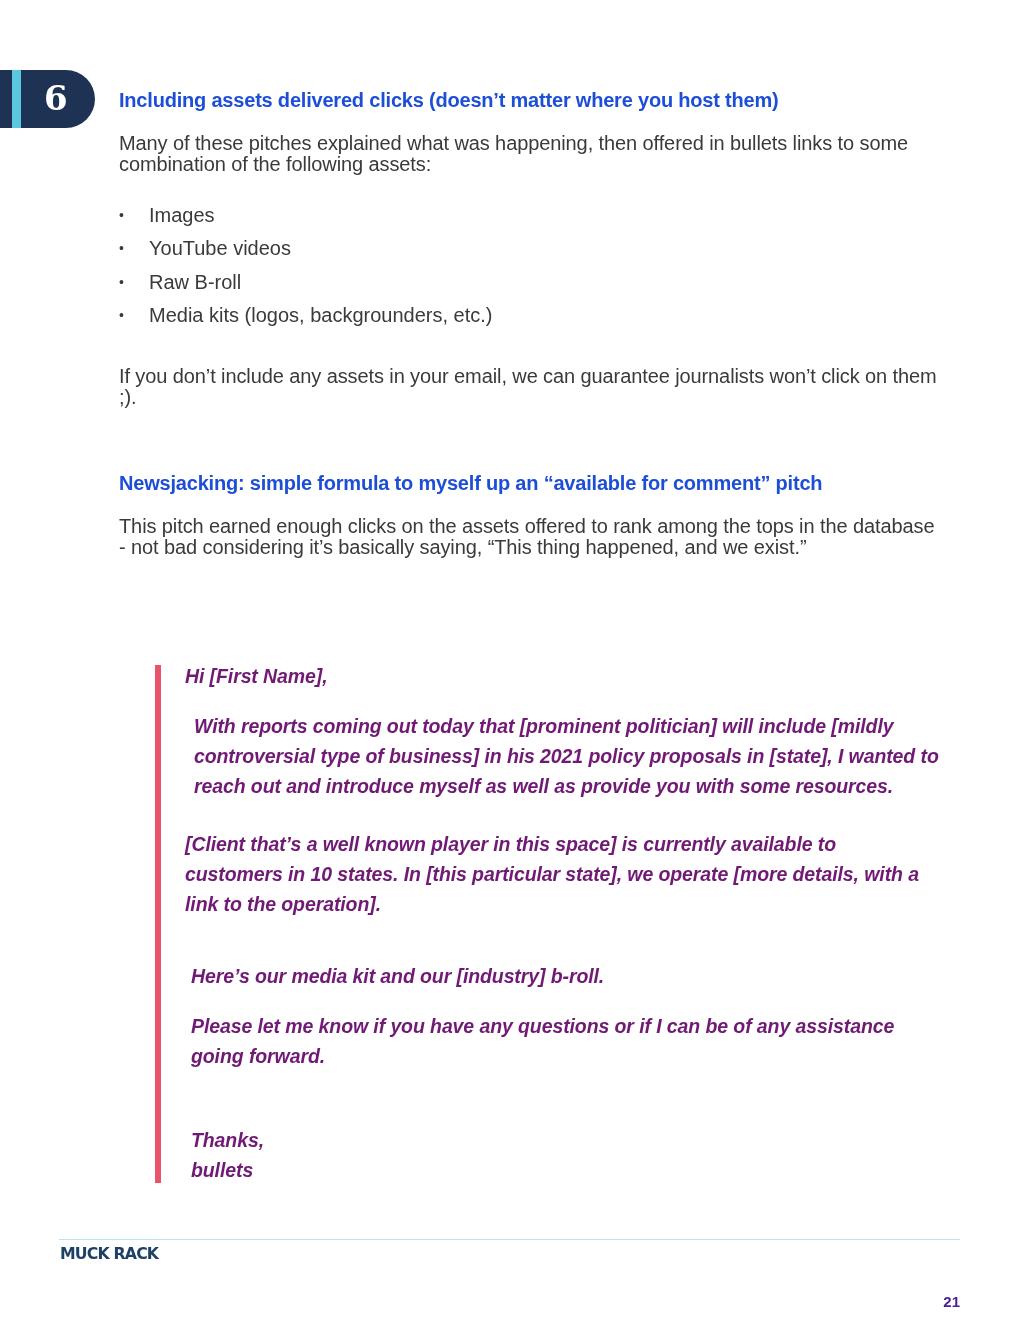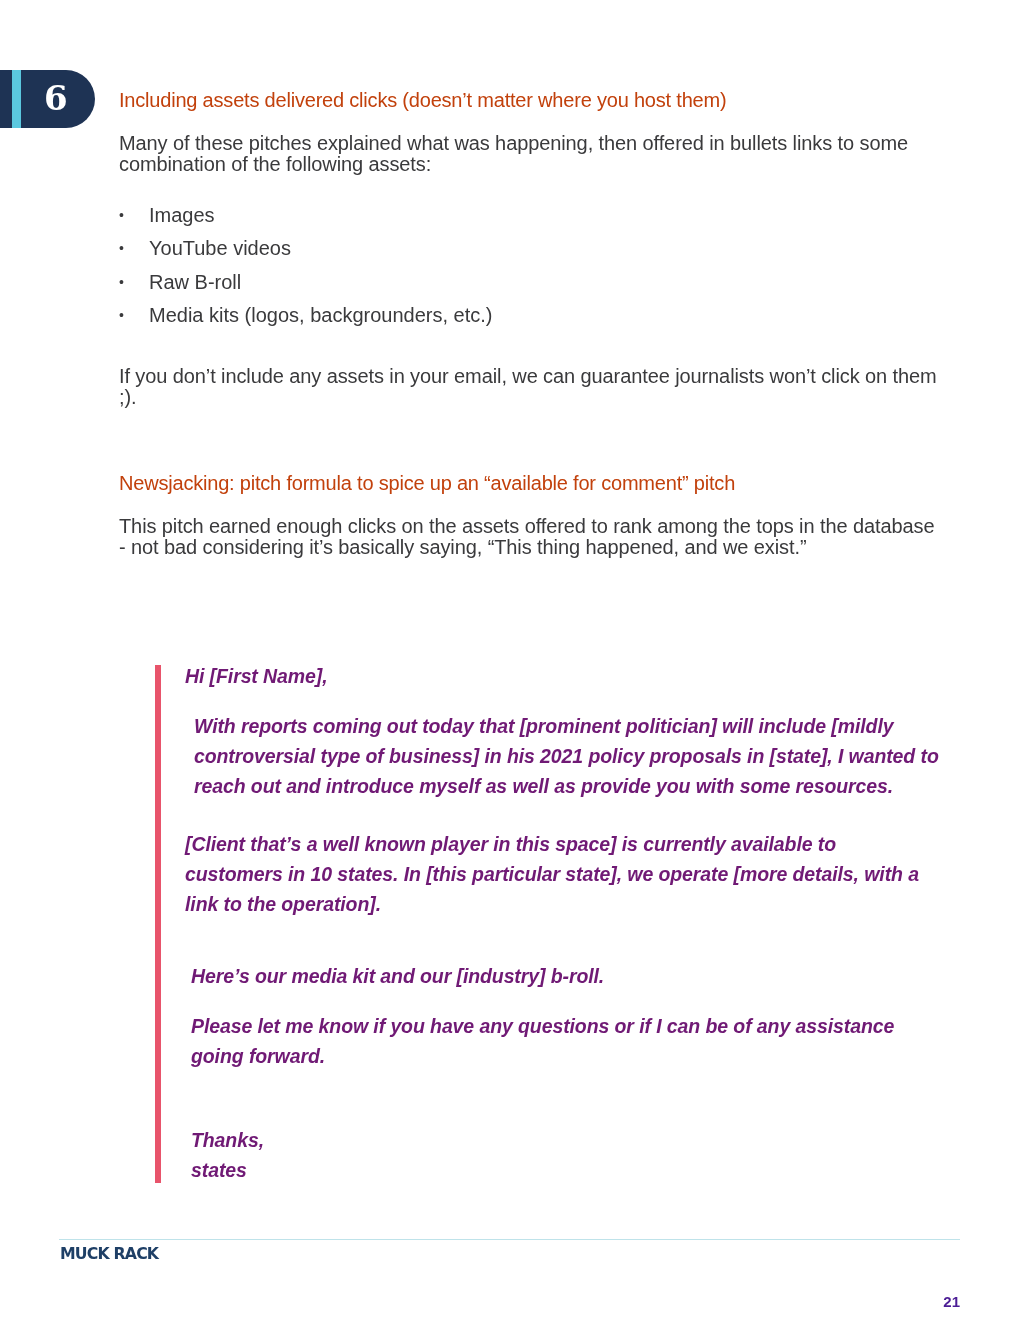--- a/index.html
+++ b/index.html
@@ -40,24 +40,24 @@
       font-family: "DejaVu Serif", "Liberation Serif", serif;
       font-weight: bold;
       font-size: 34px;
       line-height: 40px;
       color: #ffffff;
     }
 
     .heading {
       position: absolute;
       left: 119px;
-      font-weight: normal;
+      font-weight: bold;
       font-size: 20px;
       line-height: 28px;
-      color: #c2410c;
+      color: #1d4ed8;
       letter-spacing: -0.2px;
     }
     .heading-1 { top: 86px; }
     .heading-2 { top: 469px; }
 
     .para {
       position: absolute;
       left: 119px;
       width: 820px;
       font-size: 20px;
@@ -173,27 +173,27 @@
     <span>Raw B-roll</span>
   </li>
   <li class="bullet-item">
     <span class="bullet-dot">•</span>
     <span>Media kits (logos, backgrounders, etc.)</span>
   </li>
 </ul>
 
 <p class="para para-2">If you don’t include any assets in your email, we can guarantee journalists won’t click on them ;).</p>
 
-<h2 class="heading heading-2">Newsjacking: pitch formula to spice up an “available for comment” pitch</h2>
+<h2 class="heading heading-2">Newsjacking: simple formula to myself up an “available for comment” pitch</h2>
 <p class="para para-3">This pitch earned enough clicks on the assets offered to rank among the tops in the database - not bad considering it’s basically saying, “This thing happened, and we exist.”</p>
 
 <div class="quote-bar"></div>
 <p class="quote-text q-greeting">Hi [First Name],</p>
 <p class="quote-text q-body-1">With reports coming out today that [prominent politician] will include [mildly controversial type of business] in his 2021 policy proposals in [state], I wanted to reach out and introduce myself as well as provide you with some resources.</p>
 <p class="quote-text q-body-2">[Client that’s a well known player in this space] is currently available to customers in 10 states. In [this particular state], we operate [more details, with a link to the operation].</p>
 <p class="quote-text q-body-3">Here’s our media kit and our [industry] b-roll.</p>
 <p class="quote-text q-body-4">Please let me know if you have any questions or if I can be of any assistance going forward.</p>
 <p class="quote-text q-signoff">Thanks,</p>
-<p class="quote-text q-signature">states</p>
+<p class="quote-text q-signature">bullets</p>
 
 <div class="footer-rule"></div>
 <div class="footer-logo">MUCK RACK</div>
 <div class="footer-page">21</div>
 
 </body></html>

